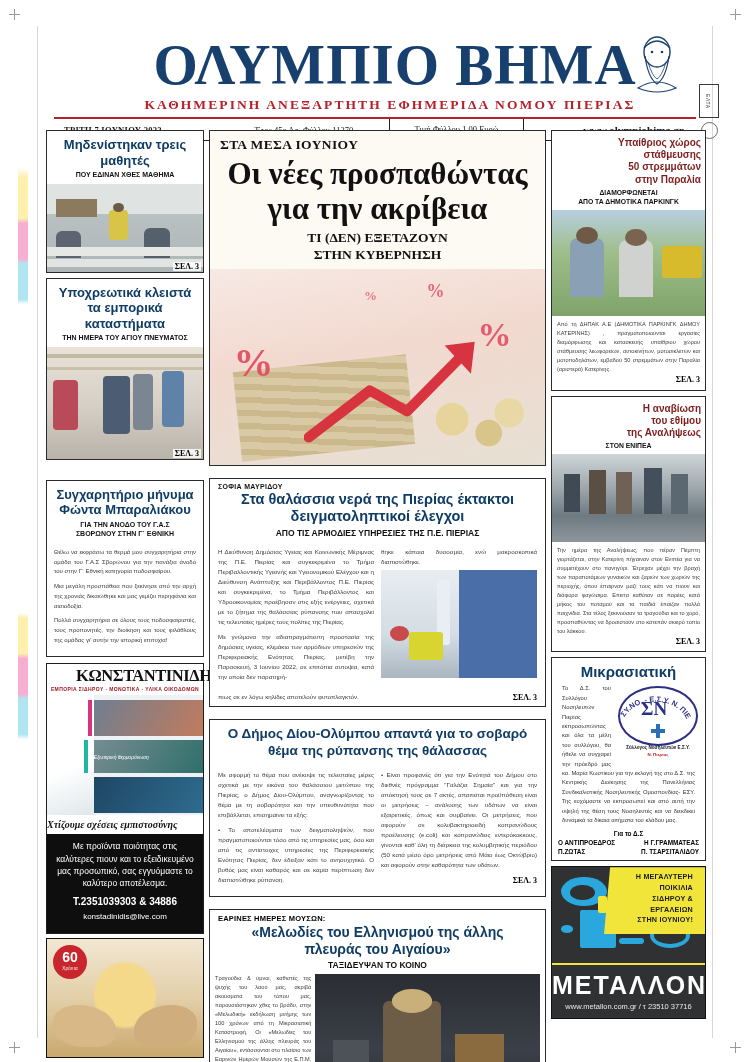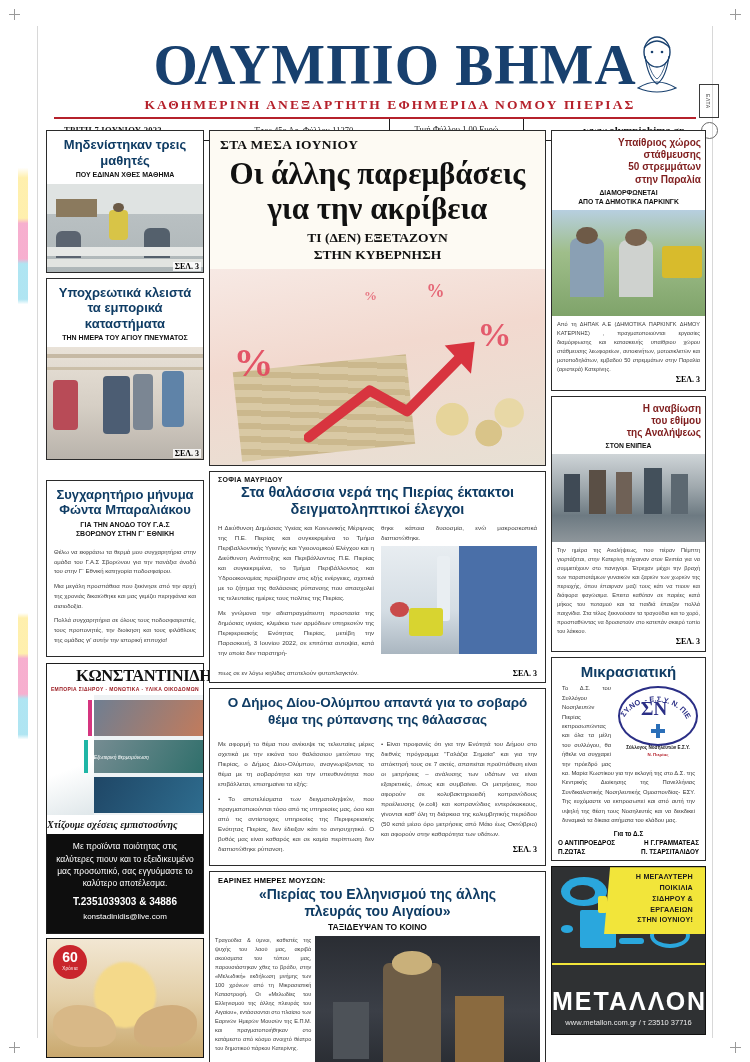--- a/index.html
+++ b/index.html
@@ -234,21 +234,21 @@
   .met-yellowbox {
     position:absolute; right:0; top:0; width:66%; background:#f2e53a;
     color:#1b1b1b; font-weight:bold; font-size:7.2px; line-height:1.5;
     text-align:right; padding:5px 12px 8px 6px; letter-spacing:.2px;
     clip-path: polygon(6% 0, 100% 0, 100% 100%, 0 100%);
     z-index: 3;
   }
   .met-rule { height:2px; background:#f2e53a; }
   .met-name {
     text-align:center; color:#fff; font-weight:bold; font-size:25px;
-    letter-spacing:2px; padding:6px 0 0 0; font-family:"Liberation Sans", sans-serif;margin-top:16px;
+    letter-spacing:2px; padding:6px 0 0 0; font-family:"Liberation Sans", sans-serif;
   }
   .met-url { text-align:center; color:#e9e9e9; font-size:7.5px; padding:2px 0 7px 0; }
   .bodytext {
     font-size:6.2px; line-height:1.62; color:#3a3a3a; text-align:justify;
     font-family:"Liberation Sans", sans-serif;
   }
   .bodytext p { margin-bottom:5px; }
 
   
   .lead-box { border:1px solid #2b2b2b; background:#fdfaf3; }
@@ -277,21 +277,21 @@
     position:absolute; left:28%; bottom:6%; width:56%; height:66%;
   }
   .lead-photo .pct {
     position:absolute; font-weight:bold; color:#e24a5f; font-family:"Liberation Serif", serif;
   }
   .pct-a { left:7%; top:36%; font-size:40px; opacity:.92; }
   .pct-b { right:10%; top:24%; font-size:34px; opacity:.88; }
   .pct-c { right:30%; top:6%; font-size:18px; opacity:.8; }
   .pct-d { left:46%; top:10%; font-size:13px; opacity:.7; }
 
-  .mid-box { border:1px solid #2b2b2b; margin-top:5px; background:#fff; }
+  .mid-box { border:1px solid #2b2b2b; margin-top:12px; background:#fff; }
   .byline { font-size:7px; font-weight:bold; color:#111; padding:4px 0 1px 8px; letter-spacing:.3px; }
   .mid-head {
     font-weight:bold; font-size:14.5px; line-height:1.2; text-align:center;
     color:#0f3c64; padding:0 8px;
   }
   .mid-kicker2 { text-align:center; font-size:8.5px; font-weight:bold; color:#111; padding:2px 0 5px 0; }
 
   .two-col { display:flex; gap:7px; padding:4px 8px 5px 8px; }
   .two-col .c { flex:1; }
 
@@ -470,21 +470,21 @@
           </div>
         </div>
 
       </div>
 
       <div class="col-mid">
 
         <div class="lead-box">
           <div class="lead-kicker">ΣΤΑ ΜΕΣΑ ΙΟΥΝΙΟΥ</div>
           <div class="lead-head">
-            <span>Οι άλλης παρεμβάσεις</span><br>
+            <span>Οι νέες προσπαθώντας</span><br>
             <span>για την ακρίβεια</span>
           </div>
           <div class="lead-sub">
             <span>ΤΙ (ΔΕΝ) ΕΞΕΤΑΖΟΥΝ</span><br>
             <span>ΣΤΗΝ ΚΥΒΕΡΝΗΣΗ</span>
           </div>
           <div class="lead-photo">
             <div class="euro"></div>
             <div class="coins"></div>
             <svg class="arrow" viewBox="0 0 200 120">
@@ -497,20 +497,21 @@
             <span class="pct pct-d">%</span>
           </div>
         </div>
 
         <div class="mid-box">
           <div class="byline">ΣΟΦΙΑ  ΜΑΥΡΙΔΟΥ</div>
           <div class="mid-head">
             <span>Στα θαλάσσια νερά της Πιερίας έκτακτοι</span><br>
             <span>δειγματοληπτικοί έλεγχοι</span>
           </div>
+          <div class="mid-kicker2">ΑΠΟ ΤΙΣ ΑΡΜΟΔΙΕΣ ΥΠΗΡΕΣΙΕΣ ΤΗΣ Π.Ε. ΠΙΕΡΙΑΣ</div>
           <div class="two-col">
             <div class="c bodytext">
               <p>Η Διεύθυνση Δημόσιας Υγείας και Κοινωνικής Μέριμνας της Π.Ε. Πιερίας και συγκεκριμένα το Τμήμα Περιβαλλοντικής Υγιεινής και Υγειονομικού Ελέγχου και η Διεύθυνση Ανάπτυξης και Περιβάλλοντος Π.Ε. Πιερίας και συγκεκριμένα, το Τμήμα Περιβάλλοντος και Υδροοικονομίας  προέβησαν στις εξής ενέργειες, σχετικά με το ζήτημα της θαλάσσιας ρύπανσης που απασχολεί τις τελευταίες ημέρες τους πολίτες της Πιερίας.</p>
               <p>Με γνώμονα την αδιαπραγμάτευτη προστασία της δημόσιας υγείας, κλιμάκιο των αρμόδιων υπηρεσιών της Περιφερειακής Ενότητας Πιερίας, μετέβη την Παρασκευή, 3 Ιουνίου 2022, σε επιτόπια αυτοψία, κατά την οποία δεν παρατηρή-</p>
             </div>
             <div class="c">
               <p class="bodytext">θηκε κάποια δυσοσμία, ενώ μακροσκοπικά διαπιστώθηκε.</p>
               <div class="photo ph-lab" style="height:108px;margin-top:3px;">
                 <div class="l1"></div>
                   <div class="l2"></div>
@@ -538,21 +539,21 @@
             <div class="c bodytext">
               <p>• Είναι προφανές ότι για την Ενότητά του Δήμου στο διεθνές πρόγραμμα "Γαλάζια Σημαία" και για την απόκτησή τους σε 7 ακτές, απαιτείται προϋπόθεση είναι οι μετρήσεις – ανάλυσης των υδάτων να είναι εξαιρετικές, όπως και συμβαίνει. Οι μετρήσεις, που αφορούν σε κολυβακτηριοειδή κοπρανώδους προέλευσης (e.coli) και κοπρανώδεις εντερόκοκκους, γίνονται καθ' όλη τη διάρκεια της κολυμβητικής περιόδου (50 κατά μέσο όρο μετρήσεις από Μάιο έως Οκτώβριο) και αφορούν στην καθαρότητα των υδάτων.</p>
               <div class="sel">ΣΕΛ. 3</div>
             </div>
           </div>
         </div>
 
         <div class="mid-box">
           <div class="mouson-kicker">ΕΑΡΙΝΕΣ ΗΜΕΡΕΣ ΜΟΥΣΩΝ:</div>
           <div class="mouson-head">
-            <span>«Πιερίας του Ελληνισμού της άλλης</span><br>
+            <span>«Μελωδίες του Ελληνισμού της άλλης</span><br>
             <span>πλευράς του Αιγαίου»</span>
           </div>
           <div class="mouson-sub">ΤΑΞΙΔΕΥΨΑΝ ΤΟ ΚΟΙΝΟ</div>
           <div style="display:flex;gap:4px;padding:0 5px 4px 5px;">
             <div style="width:30%;">
               <p class="bodytext" style="font-size:5.6px;">Τραγούδια &amp; ύμνοι, καθιστές της ψυχής του λαού μας, ακριβά ακούσματα του τόπου μας, παρουσιάστηκαν χθες το βράδυ, στην «Μελωδική» εκδήλωση μνήμης των 100 χρόνων από τη Μικρασιατική Καταστροφή. Οι «Μελωδίες του Ελληνισμού της άλλης πλευράς του Αιγαίου», εντάσσονται στο πλαίσιο των Εαρινών Ημερών Μουσών της Ε.Π.Μ. και πραγματοποιήθηκαν στο κατάμεστο από κόσμο ανοιχτό θέατρο του δημοτικού πάρκου Κατερίνης.</p>
             </div>
             <div class="photo ph-church" style="width:70%;height:150px;">
               <div class="c4"></div>
                 <div class="c1"></div>

